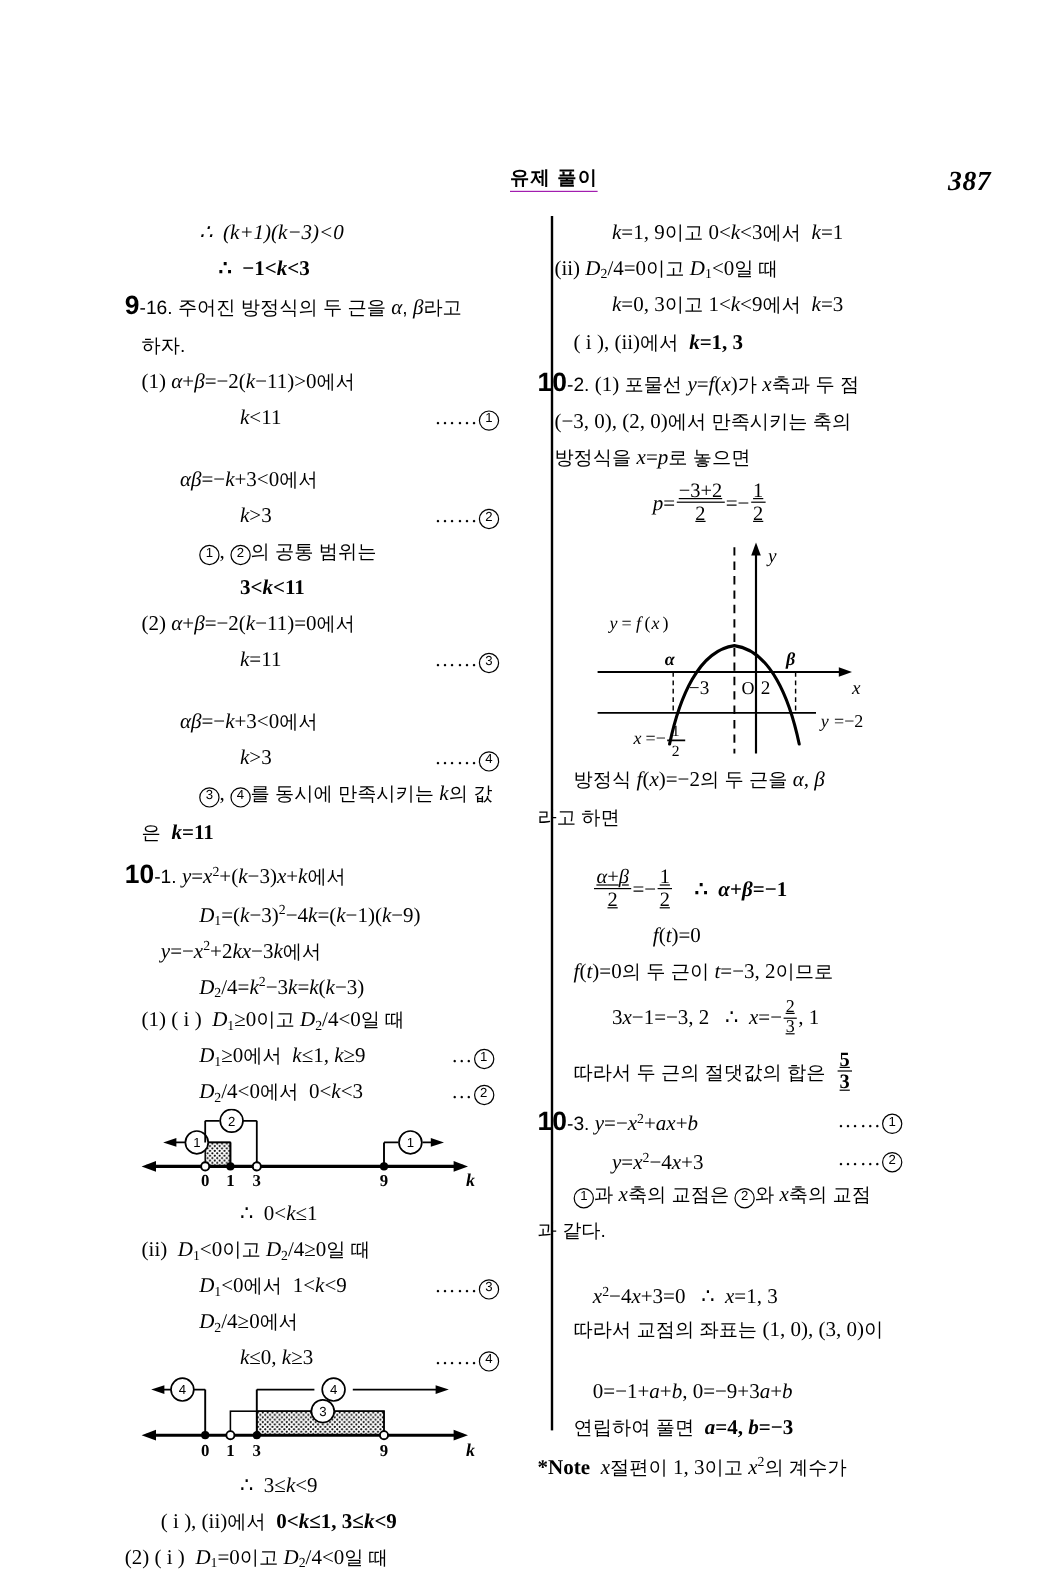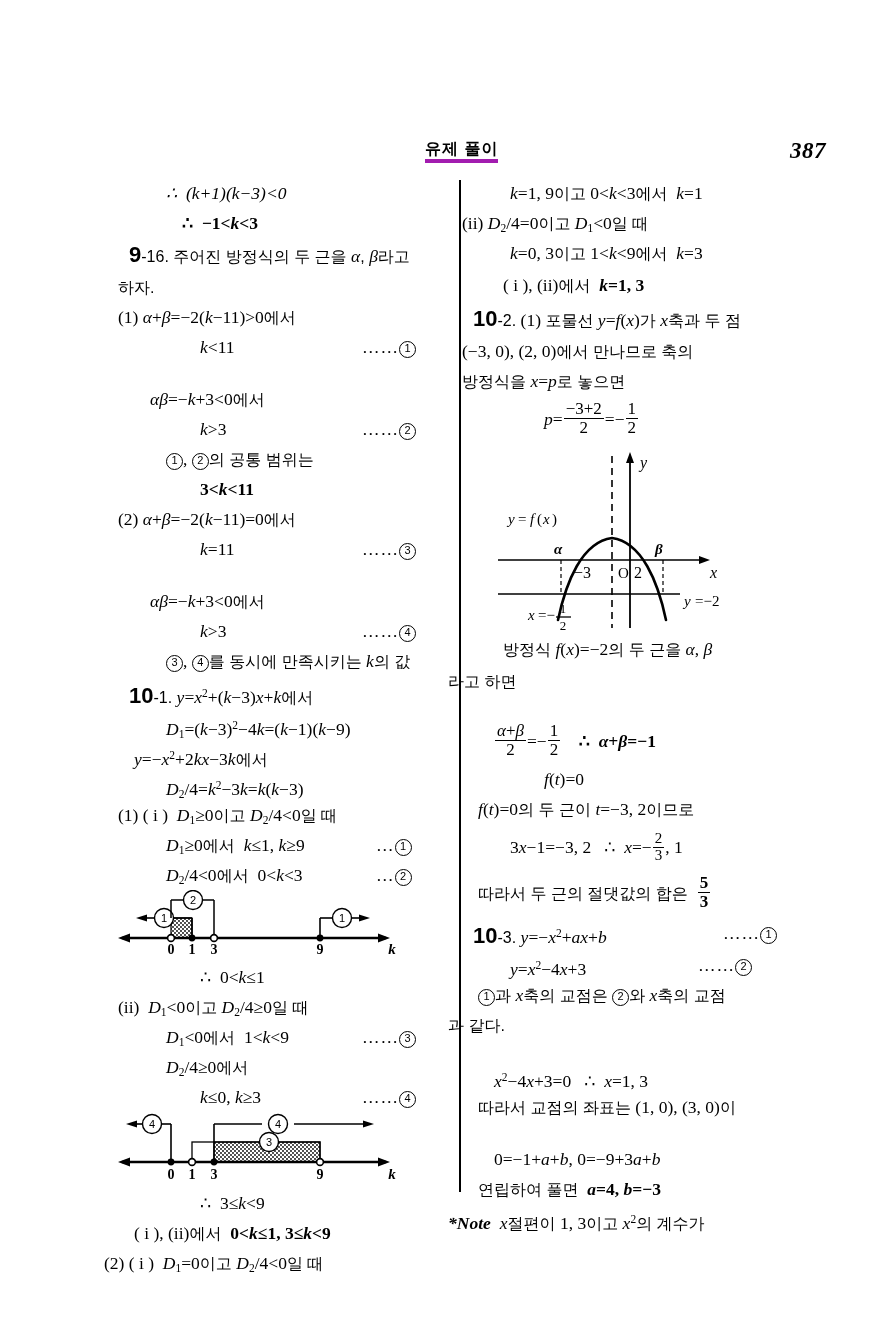--- a/index.html
+++ b/index.html
@@ -30,21 +30,21 @@
     height: 34px;
   }
   .header-title {
     position: absolute;
     left: 325px;
     top: 0;
     font-family: "Liberation Sans", "DejaVu Sans", sans-serif;
     font-size: 17px;
     font-weight: 700;
     letter-spacing: 1px;
-    border-bottom: 4px solid #a21caf;
+    border-bottom: 1px solid #a21caf;
     padding-bottom: 1px;
     line-height: 1.1;
   }
   .page-number {
     position: absolute;
     right: 0;
     top: -2px;
     font-family: "Liberation Serif", serif;
     font-style: italic;
     font-weight: 700;
@@ -75,21 +75,21 @@
   .ln {
     display: block;
     white-space: nowrap;
     margin: 0;
     padding: 0;
     height: 30px;
     line-height: 30px;
     position: relative;
   }
   .ln.tall { height: 46px; line-height: 46px; }
-  .ln.h34 { height: 34px; line-height: 34px; margin-left: 25px; }
+  .ln.h34 { height: 34px; line-height: 34px; }
 
   .ind0  { padding-left: 0; }
   .ind1  { padding-left: 14px; }
   .ind2  { padding-left: 30px; }
   .ind3  { padding-left: 46px; margin-top: 22px; }
   .ind4  { padding-left: 62px; }
   .ind5  { padding-left: 78px; }
   .ind6  { padding-left: 96px; }
 
   
@@ -123,20 +123,21 @@
   .dots { letter-spacing: 1px; }
 
   
   .frac {
     display: inline-block;
     vertical-align: -7px;
     text-align: center;
     font-size: 15px;
     line-height: 1.05;
     margin: 0 1px;
+    text-decoration: underline;
   }
   .frac > span { display: block; padding: 0 2px; }
   .frac .den { border-top: 1.4px solid #000; }
   .frac.bigf { font-size: 17px; vertical-align: -8px; }
 
   
   .numline {
     position: absolute;
     left: 0;
     width: 350px;
@@ -208,20 +209,23 @@
     </div>
     <div class="ln ind3">
       <span class="mi">αβ</span>=−<span class="mi">k</span>+3&lt;0<span class="ko">에서</span>
     </div>
     <div class="ln ind6">
       <span class="mi">k</span>&gt;3
       <span style="position:absolute;left:258px;"><span class="dots">……</span><span class="circnum">4</span></span>
     </div>
     <div class="ln ind4">
       <span class="circnum">3</span>, <span class="circnum">4</span><span class="ko">를 동시에 만족시키는 </span><span class="mi">k</span><span class="ko">의 값</span>
+    </div>
+    <div class="ln h34 ind1">
+      <span class="ko">은&nbsp;&nbsp;</span><span class="bd"><span class="mi">k</span>=11</span>
     </div>
 
     <div class="ln h34 ind0">
       <span class="bigno">10</span><span class="ko">-1.&nbsp;</span><span class="mi">y</span>=<span class="mi">x</span><span class="sup">2</span>+(<span class="mi">k</span>−3)<span class="mi">x</span>+<span class="mi">k</span><span class="ko">에서</span>
     </div>
     <div class="ln ind4">
       <span class="mi">D</span><span class="sub">1</span>=(<span class="mi">k</span>−3)<span class="sup">2</span>−4<span class="mi">k</span>=(<span class="mi">k</span>−1)(<span class="mi">k</span>−9)
     </div>
     <div class="ln ind2">
       <span class="mi">y</span>=−<span class="mi">x</span><span class="sup">2</span>+2<span class="mi">kx</span>−3<span class="mi">k</span><span class="ko">에서</span>
@@ -378,21 +382,21 @@
       <span class="mi">k</span>=0, 3<span class="ko">이고 </span>1&lt;<span class="mi">k</span>&lt;9<span class="ko">에서&nbsp;&nbsp;</span><span class="mi">k</span>=3
     </div>
     <div class="ln h34 ind2">
       ( i ), (ii)<span class="ko">에서&nbsp;&nbsp;</span><span class="bd"><span class="mi">k</span>=1, 3</span>
     </div>
 
     <div class="ln h34 ind0">
       <span class="bigno">10</span><span class="ko">-2.&nbsp;</span>(1)&nbsp;<span class="ko">포물선 </span><span class="mi">y</span>=<span class="mi">f</span>(<span class="mi">x</span>)<span class="ko">가 </span><span class="mi">x</span><span class="ko">축과 두 점</span>
     </div>
     <div class="ln ind1">
-      (−3, 0), (2, 0)<span class="ko">에서 만나므로 축의</span>
+      (−3, 0), (2, 0)<span class="ko">에서 만족시키는 축의</span>
     </div>
     <div class="ln ind1">
       <span class="ko">방정식을 </span><span class="mi">x</span>=<span class="mi">p</span><span class="ko">로 놓으면</span>
     </div>
 
     <div class="ln tall ind6">
       <span class="mi">p</span>=<span class="frac bigf"><span class="num">−3+2</span><span class="den">2</span></span>=−<span class="frac bigf"><span class="num">1</span><span class="den">2</span></span>
     </div>
 
     <div class="graphbox" style="position:relative;height:190px;">
@@ -478,18 +482,18 @@
     <div class="ln ind2">
       <span class="ko">따라서 교점의 좌표는 </span>(1, 0), (3, 0)<span class="ko">이</span>
     </div>
     <div class="ln ind3">
       0=−1+<span class="mi">a</span>+<span class="mi">b</span>, 0=−9+3<span class="mi">a</span>+<span class="mi">b</span>
     </div>
     <div class="ln ind2">
       <span class="ko">연립하여 풀면&nbsp;&nbsp;</span><span class="bd"><span class="mi">a</span>=4, <span class="mi">b</span>=−3</span>
     </div>
     <div class="ln ind0">
-      <span class="bd" style="font-style:italic;">*Note</span><span class="ko">&nbsp;&nbsp;</span><span class="mi">x</span><span class="ko">절편이 </span>1, 3<span class="ko">이고 </span><span class="mi">x</span><span class="sup">2</span><span class="ko">의 계수가</span>
+      <span class="bd" style="">*Note</span><span class="ko">&nbsp;&nbsp;</span><span class="mi">x</span><span class="ko">절편이 </span>1, 3<span class="ko">이고 </span><span class="mi">x</span><span class="sup">2</span><span class="ko">의 계수가</span>
     </div>
 
   </div>
 
 </div>
 
 </body></html>

